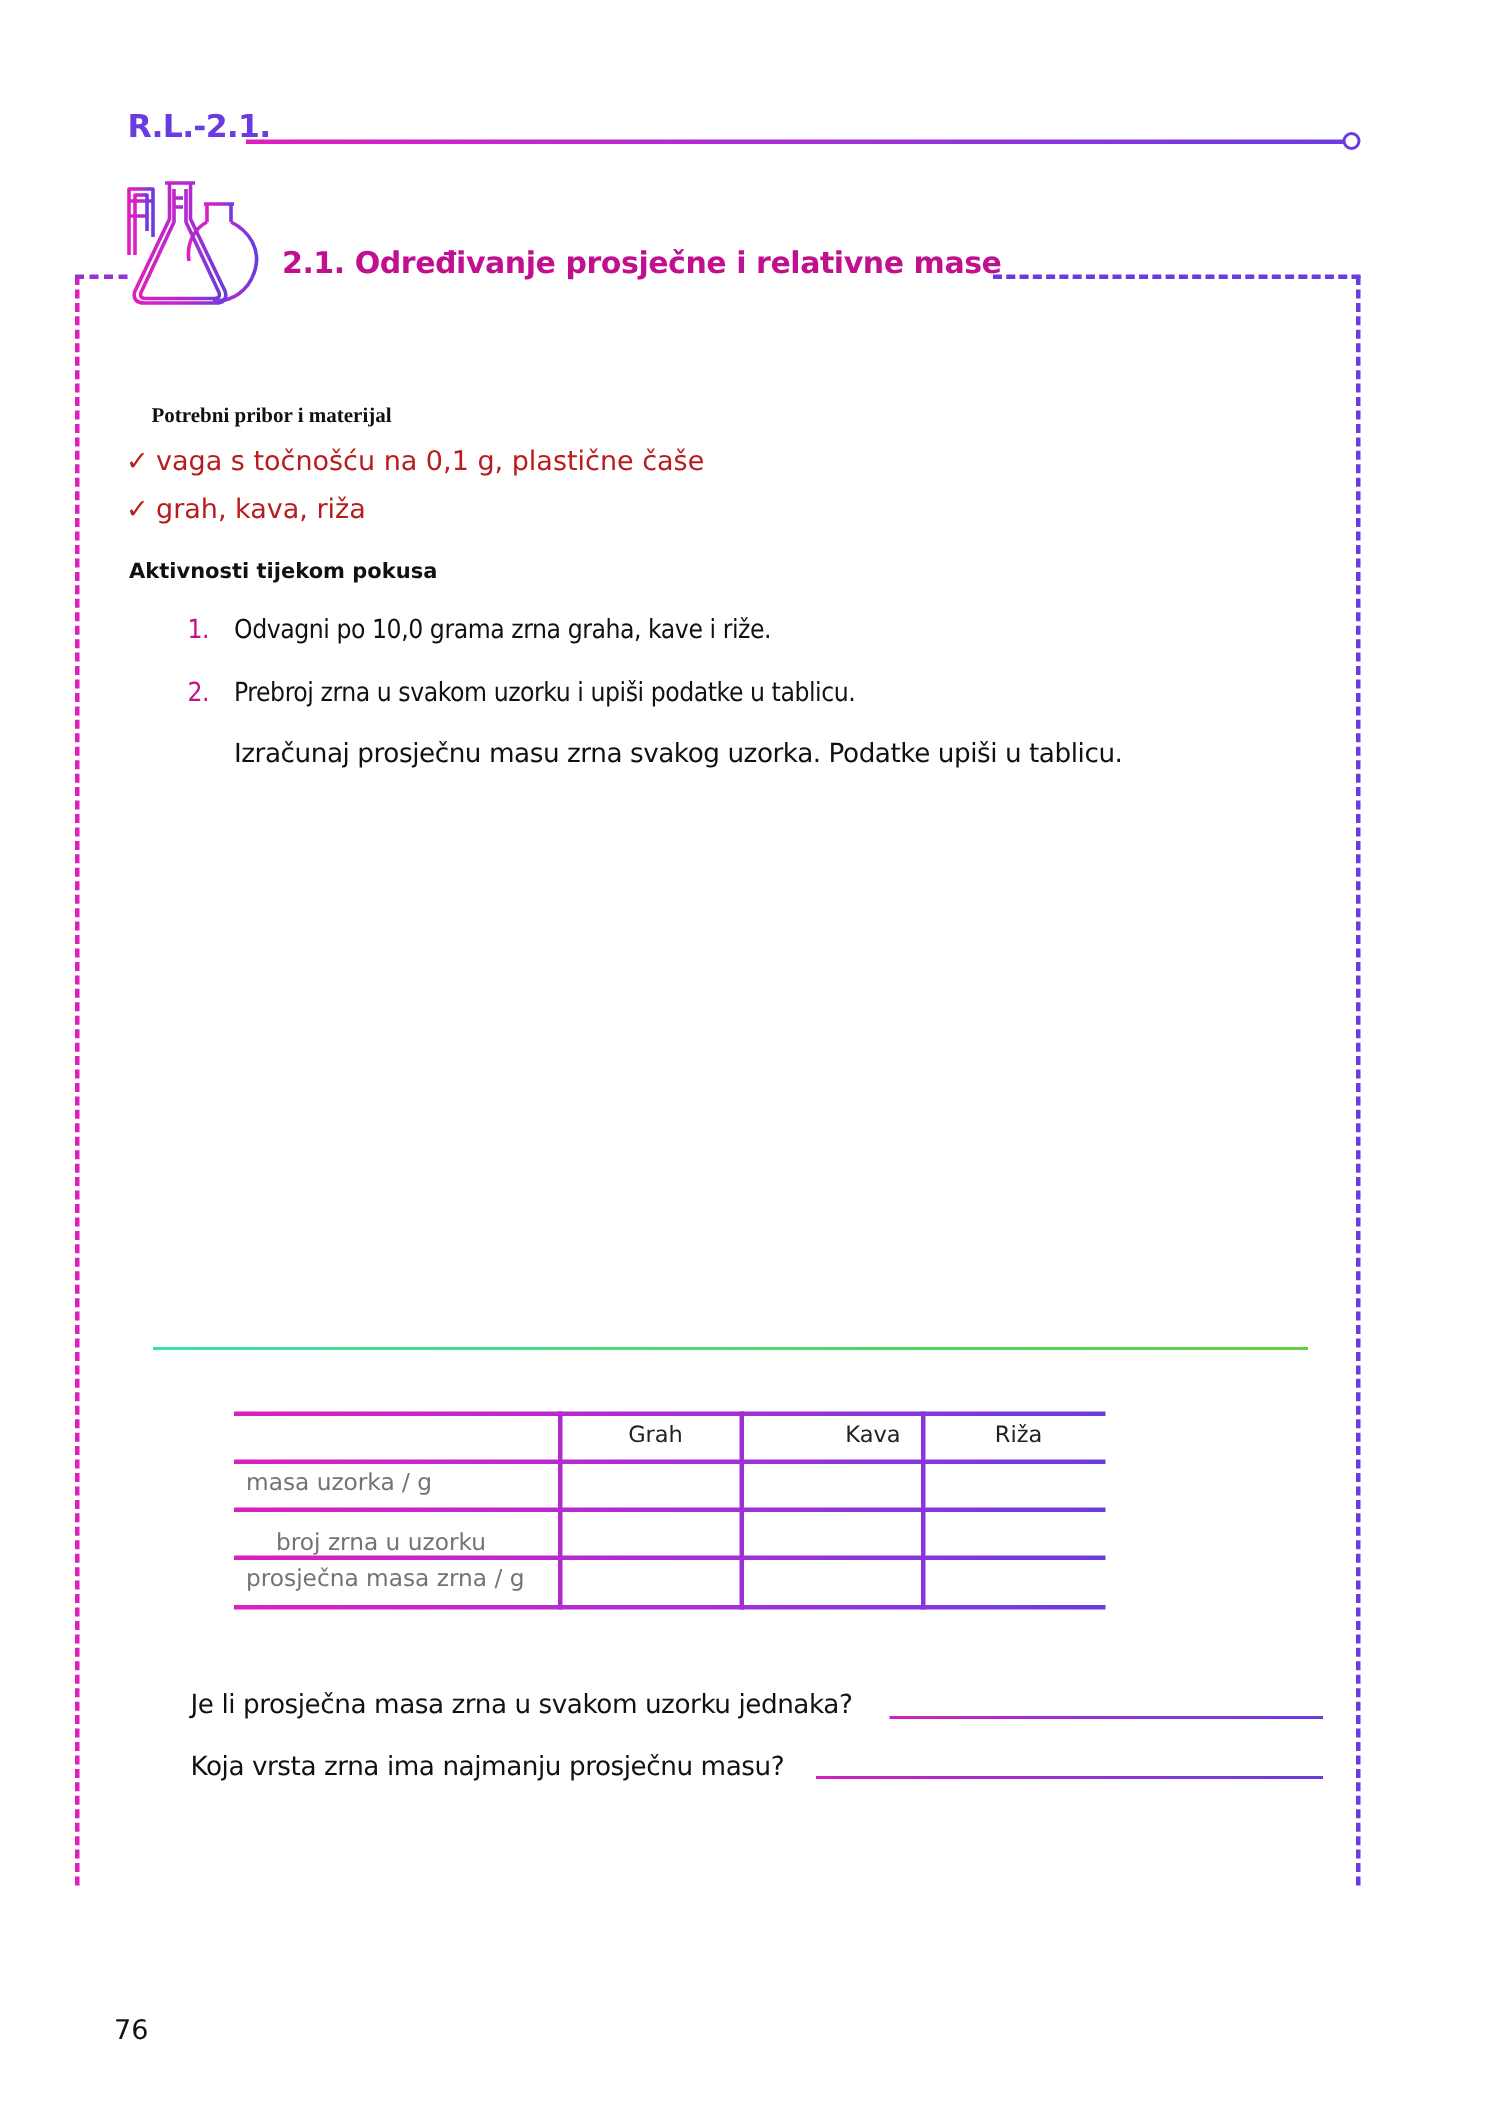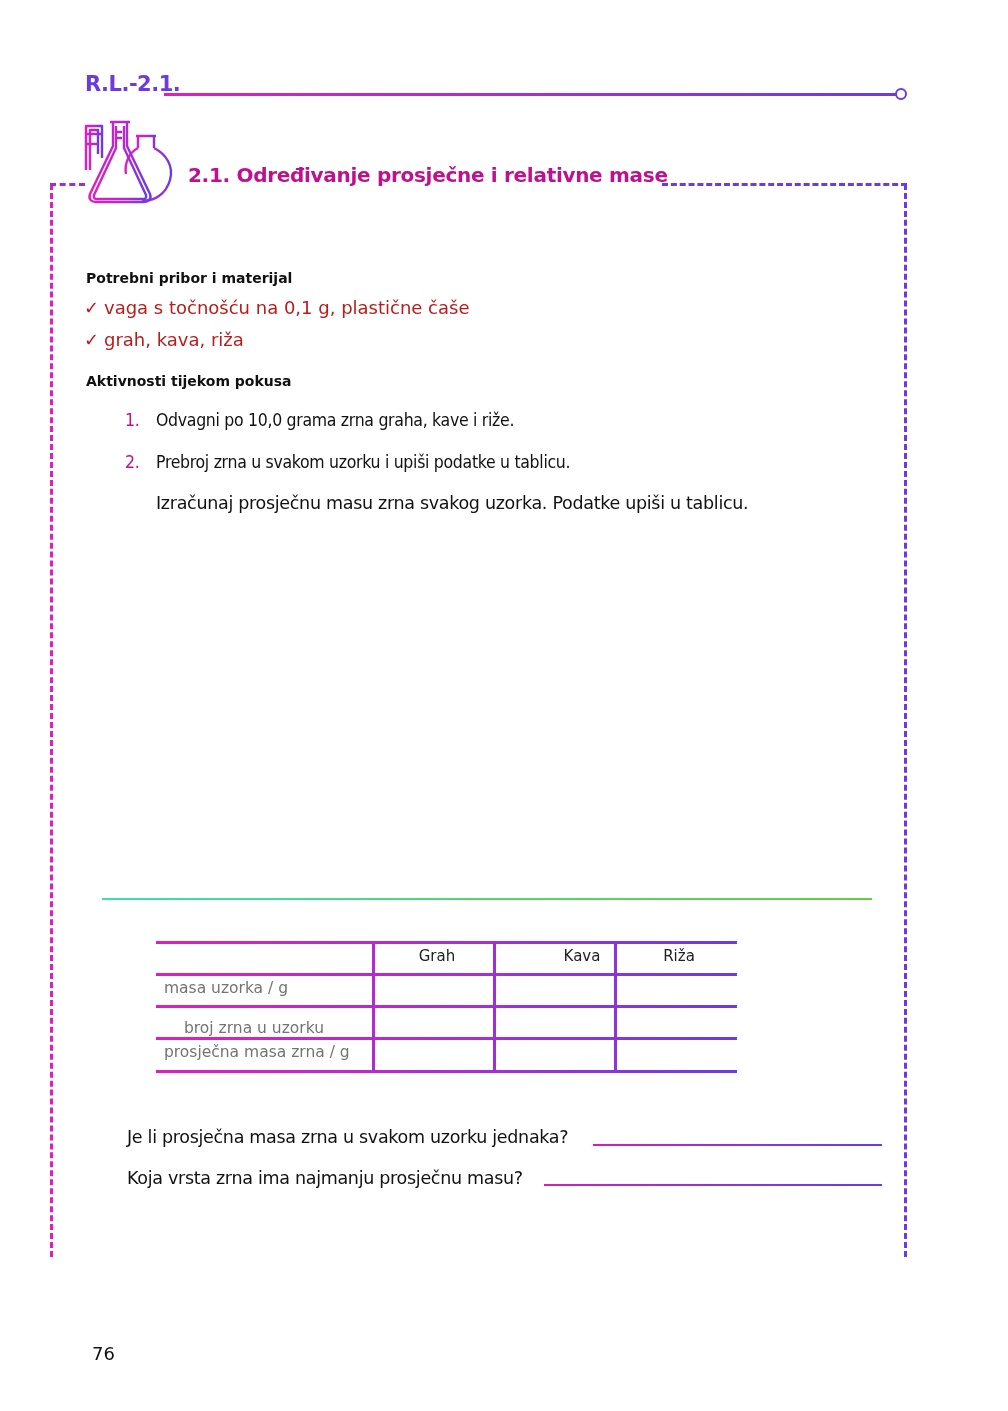--- a/index.html
+++ b/index.html
@@ -43,21 +43,21 @@
   .tbl-hline { position: absolute; left: 0; width: 581px; height: 3px;
                background: linear-gradient(90deg, #e01ec0 0%, #a62fd6 55%, #6a3ce0 100%); }
   .tbl-vline { position: absolute; top: 0; width: 3px; height: 132px; }
   .tbl-head { position: absolute; top: 6px; font-size: 15px; color: #222; text-align: center; width: 124px; }
   .tbl-rowlabel { position: absolute; left: 8px; font-size: 15.5px; color: #737373; }
   .cell { position: absolute; height: 28px; }
 
   .question { left: 127px; font-size: 17.5px; color: #111; letter-spacing: -0.3px; }
   .answer-line { height: 2px; background: linear-gradient(90deg, #d020b8 0%, #8a36d8 60%, #6a3ce0 100%); }
 
-  .page-num { left: 76px; top: 1343px; font-size: 18px; color: #111; margin-left: 16px; }
+  .page-num { left: 76px; top: 1343px; font-size: 18px; color: #111; }
 </style>
 </head>
 <body>
 
 <div class="abs code">R.L.-2.1.</div>
 <div class="abs top-rule"></div>
 <div class="abs top-rule-dot"></div>
 
 <div class="abs frame-left"></div>
 <div class="abs frame-top-left"></div>
@@ -84,21 +84,21 @@
 
     <path d="M30 4 H50 M33 4 V28 L10 76 C8 82 12 84 16 84 H64 C68 84 72 82 70 76 L47 28 V4"></path>
     <path d="M36 8 V30 L14 77 C13 80 15 81 17 81 H63 C65 81 67 80 66 77 L44 30 V8"></path>
     <path d="M36 14 H42 M36 20 H42"></path>
     <path d="M22 58 H58"></path>
   </g>
 </svg>
 
 <div class="abs title">2.1. Određivanje prosječne i relativne mase</div>
 
-<div class="abs sec-head" style="left:86px; top:270px;">Potrebni pribor i materijal</div>
+<div class="abs sec-head" style="left:101px; top:270px;font-family:Liberation Serif, serif;">Potrebni pribor i materijal</div>
 <div class="abs check-item" style="top:297px;">
   <span class="ck">✓</span><span>vaga s točnošću na 0,1 g, plastične čaše</span>
 </div>
 <div class="abs check-item" style="top:329px;">
   <span class="ck">✓</span><span>grah, kava, riža</span>
 </div>
 
 <div class="abs sec-head" style="left:86px; top:373px;">Aktivnosti tijekom pokusa</div>
 <div class="abs step" style="top:410px;">
   <span class="num">1.</span><span>Odvagni po 10,0 grama zrna graha, kave i riže.</span>

